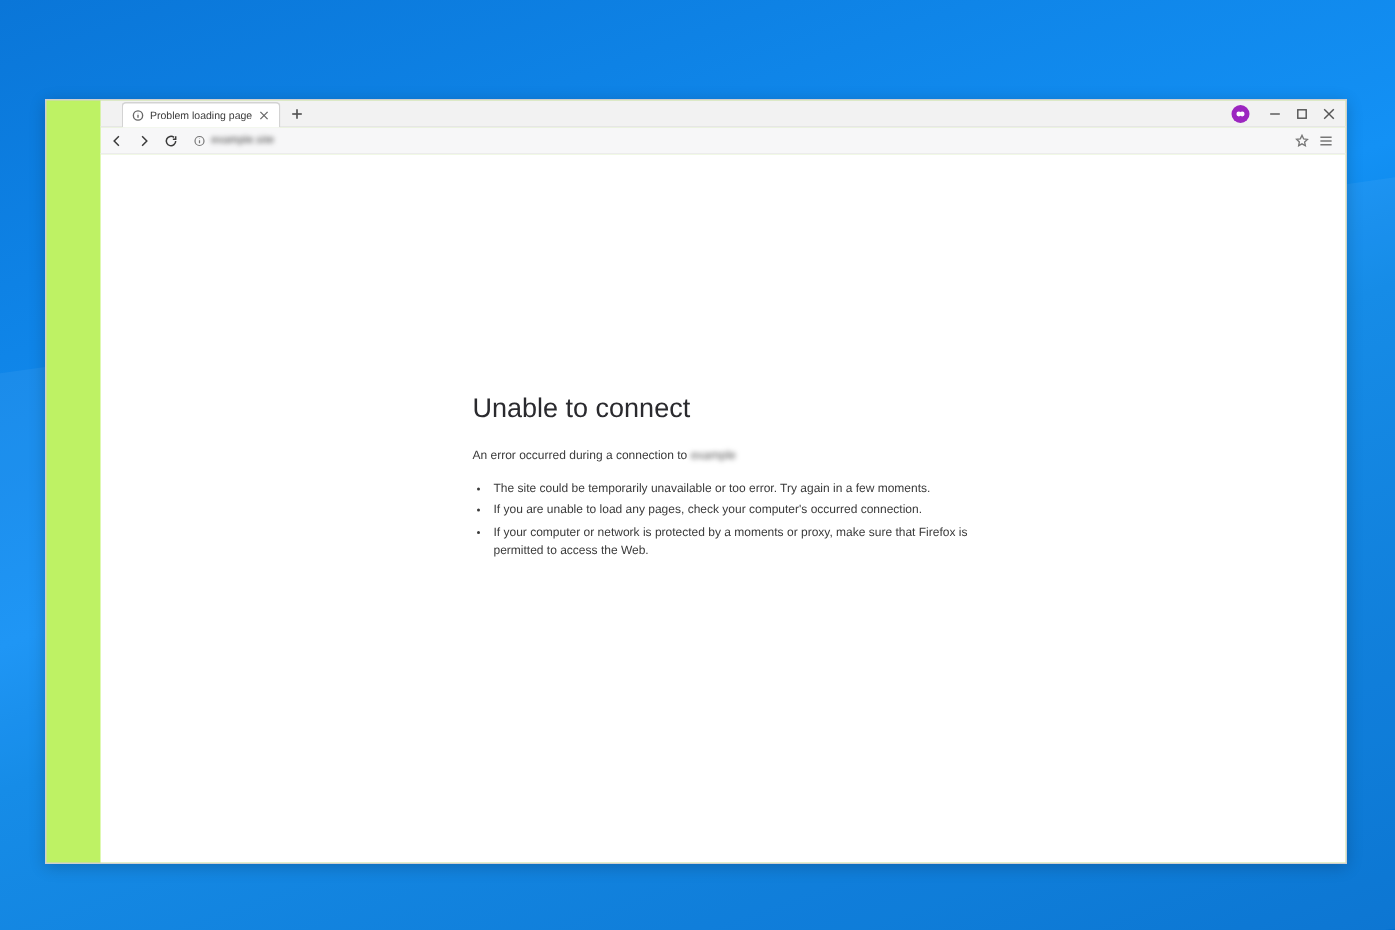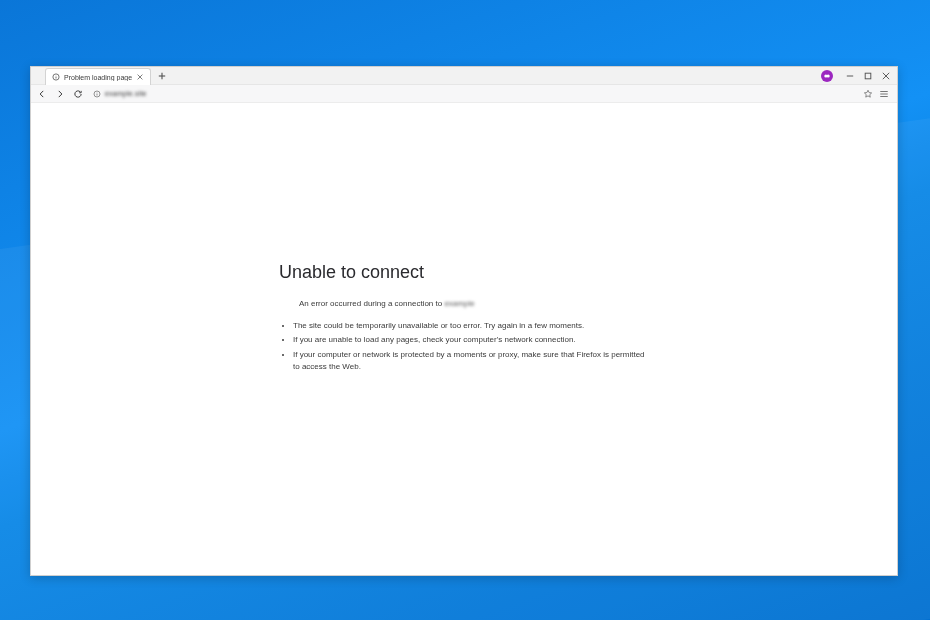--- a/index.html
+++ b/index.html
@@ -14,24 +14,25 @@
       background: linear-gradient(160deg, #0a76d8 0%, #1391f5 45%, #0a86e6 55%, #006fd0 100%);
     }
     .wallpaper::before, .wallpaper::after {
       content: ""; position: absolute; background: rgba(255,255,255,0.05);
     }
     .wallpaper::before { inset: 30% -10% -10% -10%; transform: rotate(-8deg); }
 
     .browser-window {
       position: absolute;
       top: 66px; left: 30px; right: 32px; bottom: 44px;
-      background: #fde047;
+      background: #bef264;
       box-shadow: 0 2px 10px rgba(0,0,0,0.2);
       display: flex; flex-direction: column;
       border: 1px solid #cfcfcf;
+      padding-left: 36px;
     }
 
     
     .titlebar {
       height: 18px;
       background: #f2f2f2;
       display: flex; align-items: stretch;
       border-bottom: 1px solid #e6e6e6;
     }
     .tab {
@@ -96,21 +97,21 @@
     .error-page {
       position:absolute;
       left: 248px; right: 250px; top: 159px;
       color:#0c0c0d;
     }
     .error-title {
       font-size: 18px; font-weight: 400; color:#2a2a2e;
       margin-bottom: 16px;
     }
     .error-subtitle {
-      font-size: 8px; color:#3a3a3a; margin-bottom: 12px; margin-left: 20px;
+      font-size: 8px; color:#3a3a3a; margin-bottom: 12px;
     }
     .sub-blur { display:inline-block; filter: blur(1.6px); color:#555; }
     .error-list {
       list-style: disc; margin-left: 14px;
       font-size: 8px; color:#3a3a3a; line-height: 1.55;
     }
     .error-list li { margin-bottom: 2px; }
     .try-again-wrap { text-align: right; margin-top: 18px; }
     .try-again-btn {
       display:inline-block;
@@ -223,19 +224,19 @@
   </div>
 
   <div class="content">
     <div class="error-page">
       <h1 class="error-title">Unable to connect</h1>
       <p class="error-subtitle">
         <span>An error occurred during a connection to </span><span class="sub-blur">example</span>
       </p>
       <ul class="error-list">
         <li>The site could be temporarily unavailable or too error. Try again in a few moments.</li>
-        <li>If you are unable to load any pages, check your computer's network connection.</li>
+        <li>If you are unable to load any pages, check your computer's occurred connection.</li>
         <li>If your computer or network is protected by a moments or proxy, make sure that Firefox is permitted to access the Web.</li>
       </ul>
     </div>
   </div>
 
 </div>
 
 </body></html>

